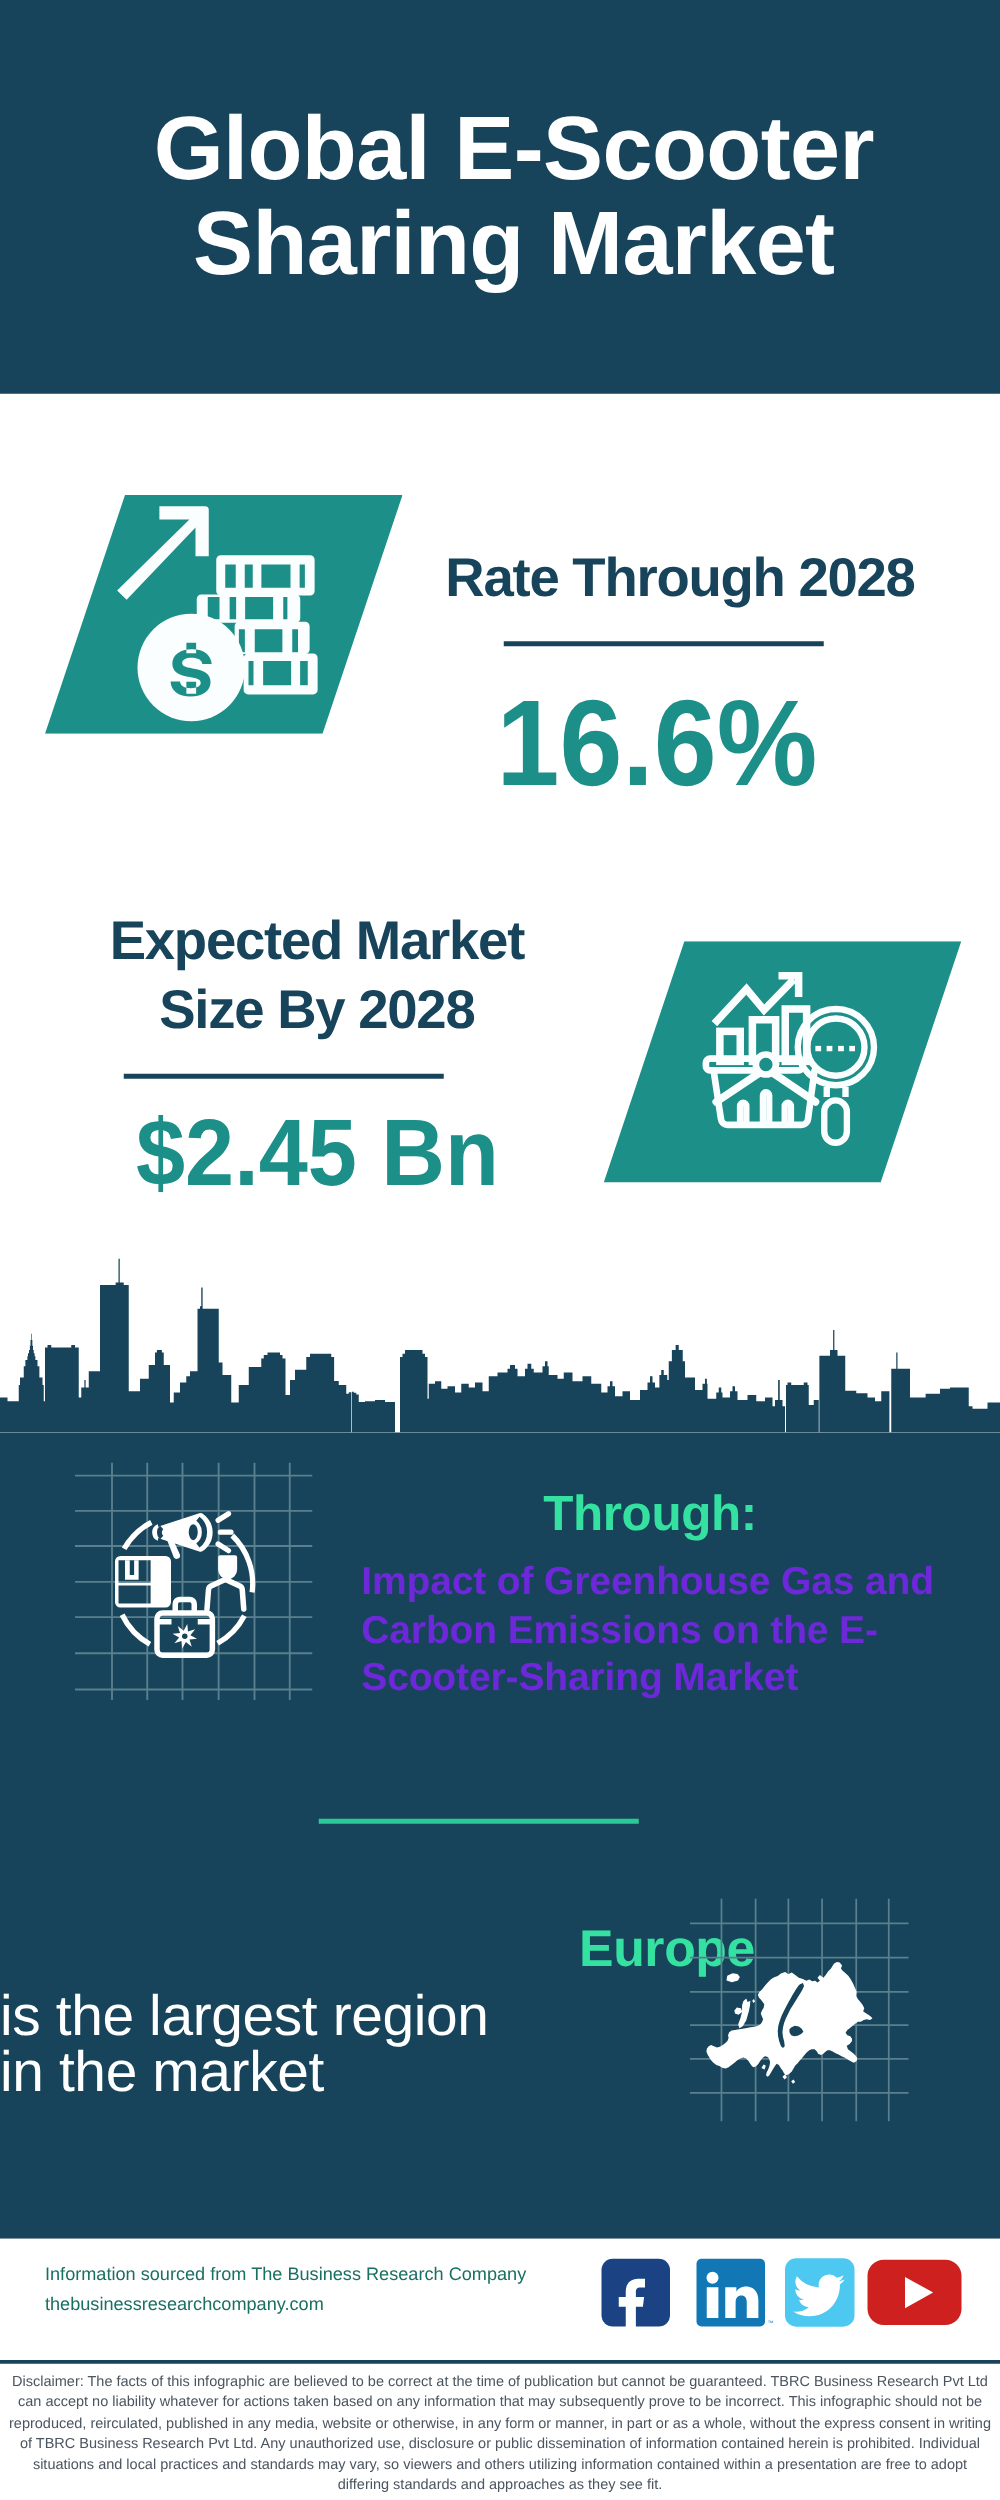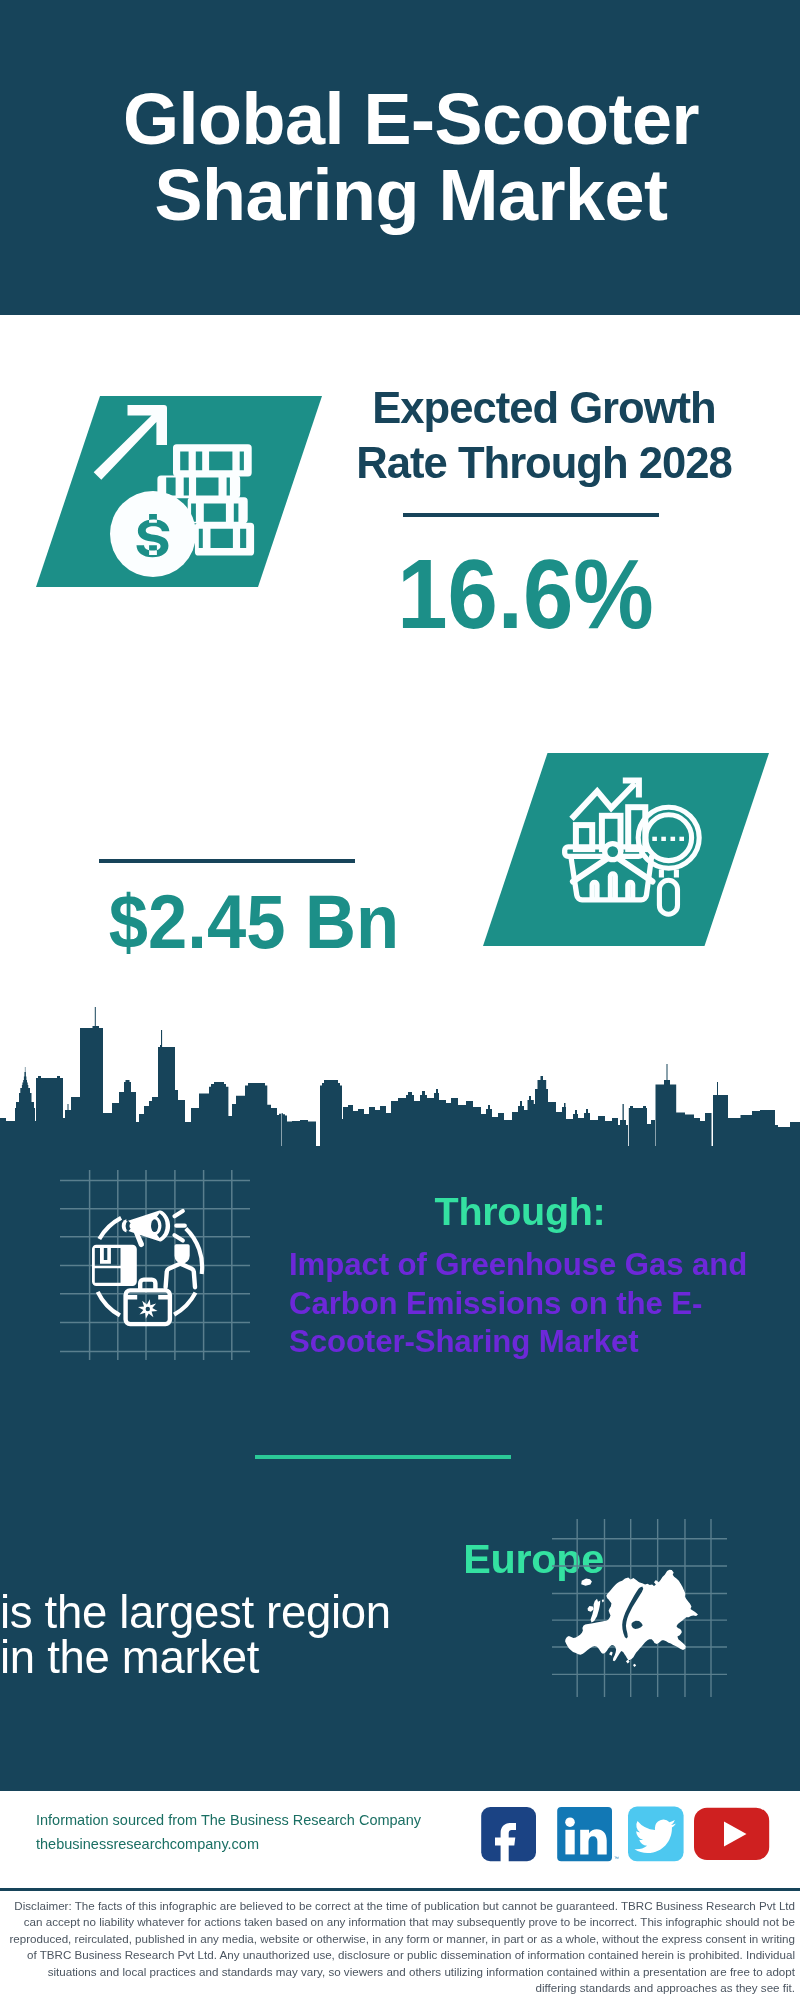--- a/index.html
+++ b/index.html
@@ -53,21 +53,21 @@
   .region-map{position:absolute;left:552px;top:1518px;width:175px;height:180px;}
 
   
   .footer{position:absolute;left:0;top:1791px;width:800px;height:97px;background:#ffffff;}
   .src1{position:absolute;left:36px;top:1812px;color:#1a6f63;font-size:14.5px;}
   .src2{position:absolute;left:36px;top:1836px;color:#1a6f63;font-size:14.5px;text-align:center;}
   .social{position:absolute;left:478px;top:1804px;width:296px;height:62px;}
 
   
   .discl-wrap{position:absolute;left:0;top:1888px;width:800px;height:112px;background:#ffffff;border-top:3px solid #17445a;}
-  .discl{position:absolute;left:5px;top:7px;width:790px;color:#4b5560;font-size:11.6px;line-height:16.4px;text-align:right;}
+  .discl{position:absolute;left:5px;top:7px;width:790px;color:#4b5560;font-size:11.6px;line-height:16.4px;text-align:center;}
 </style>
 </head>
 <body>
 
 <div class="page">
   <div class="white"></div>
   <div class="dark"></div>
 
   <div class="header"></div>
   <div class="header-title">
@@ -90,21 +90,21 @@
       <g>
         <circle cx="117" cy="138" r="43" fill="#fbfeff"></circle>
         <g transform="translate(117,138) scale(0.78) translate(-117,-138)">
         <path fill="#1c8f88" d="M112.0,112.5 h10.0 v11.0 h-10.0 Z M112.0,152.5 h10.0 v12.5 h-10.0 Z
           M117.4,119.3 c-11.7,0 -19.8,6.0 -19.8,14.5 c0,7.8 5.6,12.2 17.6,13.9 c8.2,1.2 11.5,2.7 11.5,5.9 c0,3.4 -3.9,5.6 -10.0,5.6 c-6.9,0 -10.9,-2.4 -11.2,-6.8 h-9.7 c0.3,9.3 8.0,15.4 20.5,15.4 c12.4,0 20.5,-5.9 20.5,-14.8 c0,-8.2 -5.9,-12.4 -18.5,-14.1 c-8.1,-1.1 -10.6,-2.5 -10.6,-5.4 c0,-3.3 3.8,-5.4 9.8,-5.4 c6.2,0 10.2,2.3 10.9,6.4 h9.6 c-0.7,-9.0 -8.0,-15.2 -19.7,-15.2 Z"></path>
         </g>
       </g>
     </svg>
   </div>
   <div class="stat1-title">
-    <span>Expected Growth</span><br>
+    <br>
     <span>Rate Through 2028</span>
   </div>
   <div class="rule1"></div>
   <div class="stat1-value">16.6%</div>
 
   <div class="para2">
     <svg viewBox="483 753 286 193" width="286" height="193">
       <polygon points="547.5,753 769,753 704.5,946 483,946" fill="#1c8f88"></polygon>
       <g transform="translate(550,769)">
       <g fill="none" stroke="#fbfeff" stroke-width="6.0" stroke-linecap="butt" stroke-linejoin="miter">
@@ -135,20 +135,24 @@
         <rect x="109.4" y="111.3" width="18.1" height="33.9" rx="9.05"></rect>
       </g>
       <g fill="#fbfeff">
         <rect x="102.3" y="67.7" width="4.6" height="4.3"></rect>
         <rect x="111.3" y="67.7" width="4.6" height="4.3"></rect>
         <rect x="120.5" y="67.7" width="4.6" height="4.3"></rect>
         <rect x="129.4" y="67.7" width="4.6" height="4.3"></rect>
       </g>
       </g>
     </svg>
+  </div>
+  <div class="stat2-title">
+    <span>Expected Market</span><br>
+    <span>Size By 2028</span>
   </div>
   <div class="rule2"></div>
   <div class="stat2-value">$2.45 Bn</div>
 
   <svg class="skyline" viewBox="0 1000 800 146" width="800" height="146">
     <path fill="#17445a" d="M0,1146 L0,1118.0 L6.0,1118.0 L6.0,1121.0 L15.0,1121.0 L15.0,1108.0 L16.0,1108.0 L16.0,1102.0 L19.0,1102.0 L19.0,1093.0 L20.3,1093.0 L20.3,1088.0 L21.9,1088.0 L21.9,1085.0 L22.4,1085.0 L22.4,1082.5 L23.2,1082.5 L23.2,1080.0 L23.9,1080.0 L23.9,1076.5 L24.4,1076.5 L24.4,1072.0 L24.9,1072.0 L24.9,1067.0 L25.4,1067.0 L25.4,1072.0 L25.9,1072.0 L25.9,1076.5 L26.4,1076.5 L26.4,1080.0 L27.0,1080.0 L27.0,1082.5 L27.7,1082.5 L27.7,1085.0 L28.3,1085.0 L28.3,1088.0 L30.0,1088.0 L30.0,1093.0 L31.5,1093.0 L31.5,1102.0 L34.0,1102.0 L34.0,1108.0 L35.0,1108.0 L35.0,1121.0 L36.0,1121.0 L36.0,1078.0 L38.0,1078.0 L38.0,1076.0 L41.0,1076.0 L41.0,1078.0 L57.0,1078.0 L57.0,1076.0 L60.0,1076.0 L60.0,1078.0 L63.0,1078.0 L63.0,1118.0 L65.0,1118.0 L65.0,1110.0 L67.5,1110.0 L67.5,1104.0 L68.5,1104.0 L68.5,1110.0 L71.0,1110.0 L71.0,1097.0 L80.0,1097.0 L80.0,1028.0 L92.5,1028.0 L92.5,1026.0 L94.8,1026.0 L94.8,1007.0 L95.8,1007.0 L95.8,1026.0 L99.0,1026.0 L99.0,1028.0 L103.0,1028.0 L103.0,1113.0 L112.0,1113.0 L112.0,1103.0 L119.0,1103.0 L119.0,1092.0 L124.0,1092.0 L124.0,1082.0 L125.5,1082.0 L125.5,1080.0 L129.5,1080.0 L129.5,1082.0 L131.0,1082.0 L131.0,1092.0 L136.0,1092.0 L136.0,1122.0 L139.0,1122.0 L139.0,1114.0 L144.0,1114.0 L144.0,1106.0 L149.0,1106.0 L149.0,1101.0 L152.0,1101.0 L152.0,1097.0 L158.0,1097.0 L158.0,1047.0 L160.0,1047.0 L160.0,1045.0 L161.0,1045.0 L161.0,1030.0 L162.1,1030.0 L162.1,1047.0 L175.0,1047.0 L175.0,1090.0 L178.0,1090.0 L178.0,1100.0 L185.0,1100.0 L185.0,1122.0 L191.0,1122.0 L191.0,1108.0 L199.0,1108.0 L199.0,1093.5 L209.0,1093.5 L209.0,1086.8 L211.0,1086.8 L211.0,1084.0 L214.0,1084.0 L214.0,1082.0 L224.0,1082.0 L224.0,1084.0 L226.0,1084.0 L226.0,1086.8 L228.4,1086.8 L228.4,1116.0 L232.0,1116.0 L232.0,1104.0 L236.0,1104.0 L236.0,1095.8 L245.0,1095.8 L245.0,1085.6 L248.0,1085.6 L248.0,1083.0 L265.0,1083.0 L265.0,1085.6 L267.3,1085.6 L267.3,1104.8 L271.0,1104.8 L271.0,1108.0 L277.0,1108.0 L277.0,1115.0 L279.0,1115.0 L279.0,1113.8 L281.0,1113.8 L281.0,1146.0 L281.5,1146.0 L281.5,1113.3 L283.0,1113.3 L283.0,1114.2 L285.0,1114.2 L285.0,1115.6 L287.0,1115.6 L287.0,1121.6 L292.0,1121.6 L292.0,1121.0 L300.0,1121.0 L300.0,1120.0 L308.0,1120.0 L308.0,1121.6 L316.0,1121.6 L316.0,1146.0 L320.0,1146.0 L320.0,1085.6 L322.0,1085.6 L322.0,1083.0 L324.0,1083.0 L324.0,1080.0 L338.0,1080.0 L338.0,1083.0 L340.0,1083.0 L340.0,1085.6 L342.0,1085.6 L342.0,1119.0 L343.0,1119.0 L343.0,1107.0 L348.0,1107.0 L348.0,1105.0 L353.0,1105.0 L353.0,1111.0 L358.0,1111.0 L358.0,1109.0 L364.0,1109.0 L364.0,1114.0 L369.0,1114.0 L369.0,1107.0 L375.0,1107.0 L375.0,1110.0 L380.0,1110.0 L380.0,1106.0 L386.0,1106.0 L386.0,1113.0 L391.0,1113.0 L391.0,1101.0 L398.0,1101.0 L398.0,1098.0 L406.0,1098.0 L406.0,1095.0 L408.0,1095.0 L408.0,1092.0 L412.0,1092.0 L412.0,1095.0 L414.0,1095.0 L414.0,1101.0 L420.0,1101.0 L420.0,1095.0 L422.0,1095.0 L422.0,1091.0 L425.0,1091.0 L425.0,1095.0 L427.0,1095.0 L427.0,1098.0 L434.0,1098.0 L434.0,1093.0 L436.0,1093.0 L436.0,1089.0 L438.0,1089.0 L438.0,1093.0 L439.0,1093.0 L439.0,1100.0 L446.0,1100.0 L446.0,1103.0 L451.0,1103.0 L451.0,1098.0 L458.0,1098.0 L458.0,1105.0 L466.0,1105.0 L466.0,1101.0 L473.0,1101.0 L473.0,1107.0 L481.0,1107.0 L481.0,1114.0 L486.0,1114.0 L486.0,1109.0 L488.0,1109.0 L488.0,1105.0 L490.0,1105.0 L490.0,1109.0 L492.0,1109.0 L492.0,1117.0 L498.0,1117.0 L498.0,1113.0 L504.0,1113.0 L504.0,1120.0 L512.0,1120.0 L512.0,1112.0 L518.0,1112.0 L518.0,1106.0 L520.0,1106.0 L520.0,1101.0 L522.0,1101.0 L522.0,1106.0 L524.0,1106.0 L524.0,1110.0 L527.5,1110.0 L527.5,1100.0 L529.0,1100.0 L529.0,1096.0 L531.0,1096.0 L531.0,1100.0 L533.8,1100.0 L533.8,1104.0 L535.0,1104.0 L535.0,1089.0 L537.5,1089.0 L537.5,1080.0 L540.5,1080.0 L540.5,1076.0 L543.0,1076.0 L543.0,1080.0 L546.2,1080.0 L546.2,1089.0 L548.0,1089.0 L548.0,1102.0 L556.0,1102.0 L556.0,1112.0 L562.0,1112.0 L562.0,1107.0 L564.0,1107.0 L564.0,1103.0 L565.5,1103.0 L565.5,1107.0 L566.0,1107.0 L566.0,1119.0 L573.0,1119.0 L573.0,1114.0 L575.0,1114.0 L575.0,1110.0 L577.0,1110.0 L577.0,1114.0 L578.0,1114.0 L578.0,1118.0 L584.0,1118.0 L584.0,1113.0 L586.0,1113.0 L586.0,1109.0 L588.0,1109.0 L588.0,1113.0 L590.0,1113.0 L590.0,1120.0 L598.0,1120.0 L598.0,1116.0 L605.0,1116.0 L605.0,1121.0 L612.0,1121.0 L612.0,1118.0 L618.0,1118.0 L618.0,1125.0 L620.0,1125.0 L620.0,1120.0 L622.5,1120.0 L622.5,1104.0 L623.8,1104.0 L623.8,1120.0 L626.0,1120.0 L626.0,1125.0 L628.0,1125.0 L628.0,1146.0 L628.8,1146.0 L628.8,1108.0 L630.0,1108.0 L630.0,1106.0 L633.0,1106.0 L633.0,1108.0 L643.0,1108.0 L643.0,1106.0 L646.0,1106.0 L646.0,1108.0 L647.0,1108.0 L647.0,1124.0 L651.0,1124.0 L651.0,1120.0 L655.0,1120.0 L655.0,1146.0 L655.5,1146.0 L655.5,1084.5 L664.0,1084.5 L664.0,1080.0 L666.5,1080.0 L666.5,1064.0 L667.5,1064.0 L667.5,1080.0 L670.0,1080.0 L670.0,1084.5 L676.2,1084.5 L676.2,1112.5 L685.0,1112.5 L685.0,1114.5 L694.0,1114.5 L694.0,1118.0 L700.0,1118.0 L700.0,1121.0 L705.0,1121.0 L705.0,1113.0 L711.5,1113.0 L711.5,1146.0 L713.0,1146.0 L713.0,1095.0 L717.0,1095.0 L717.0,1082.0 L718.0,1082.0 L718.0,1095.0 L728.0,1095.0 L728.0,1118.0 L740.5,1118.0 L740.5,1115.0 L752.0,1115.0 L752.0,1111.0 L760.0,1111.0 L760.0,1110.0 L775.0,1110.0 L775.0,1125.0 L778.0,1125.0 L778.0,1127.0 L790.0,1127.0 L790.0,1122.0 L800,1122.0 L800,1146 Z"></path>
   </svg>
 
   <svg class="driver-icon" viewBox="0 0 190 190" width="190" height="190">
     <g stroke="#5a7f8e" stroke-width="1.5" fill="none">

